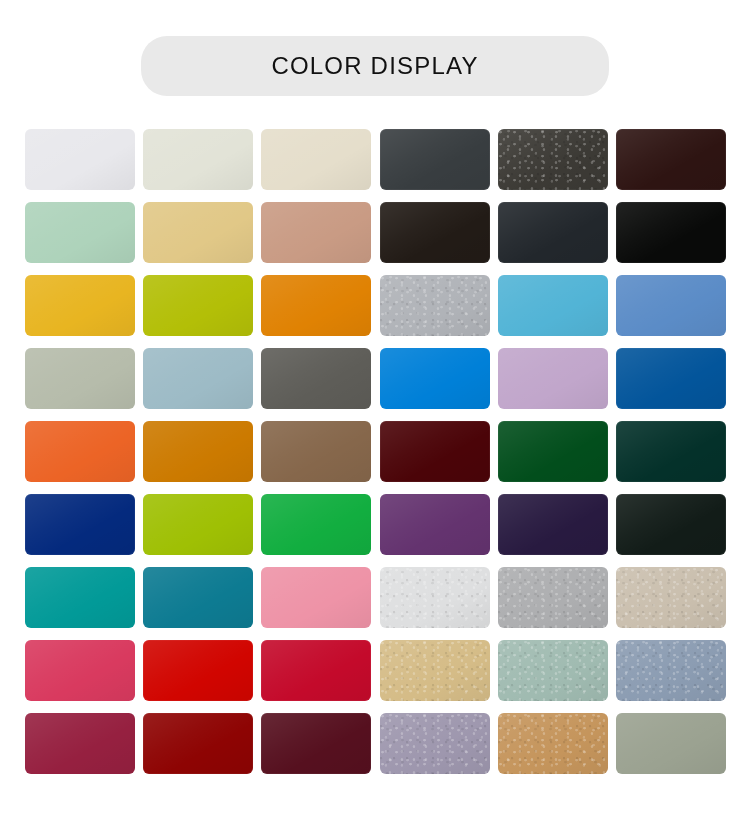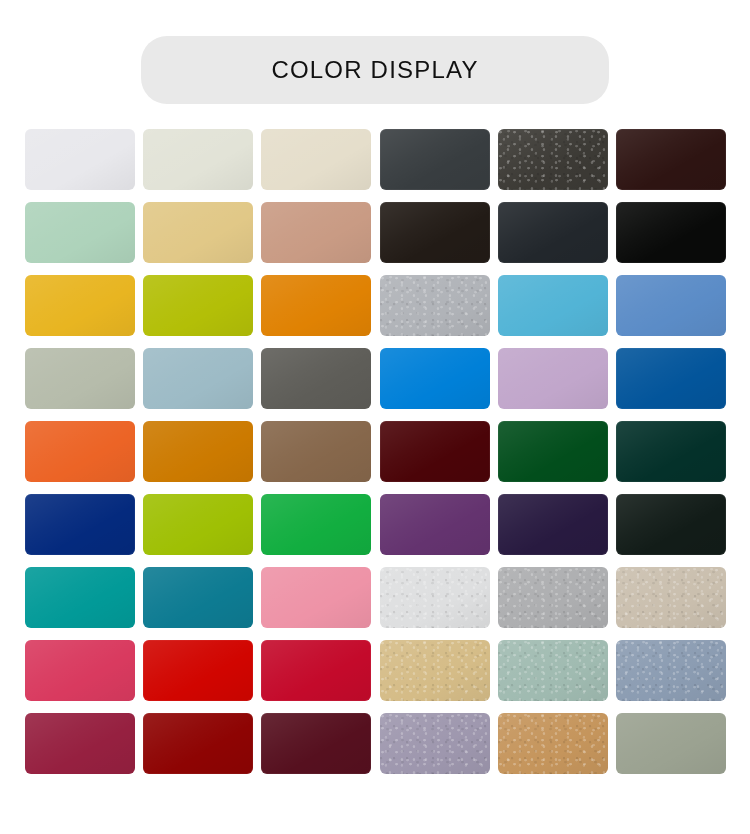--- a/index.html
+++ b/index.html
@@ -26,21 +26,21 @@
   .header-wrap {
     position: absolute;
     left: 0;
     top: 36px;
     width: 750px;
     display: flex;
     justify-content: center;
   }
   .header-pill {
     width: 468px;
-    height: 68px;
+    height: 60px;
     border-radius: 26px;
     background: #e9e9e9;
     display: flex;
     align-items: center;
     justify-content: center;
   }
   .header-title {
     font-family: "Liberation Sans", sans-serif;
     font-size: 24px;
     font-weight: 400;

